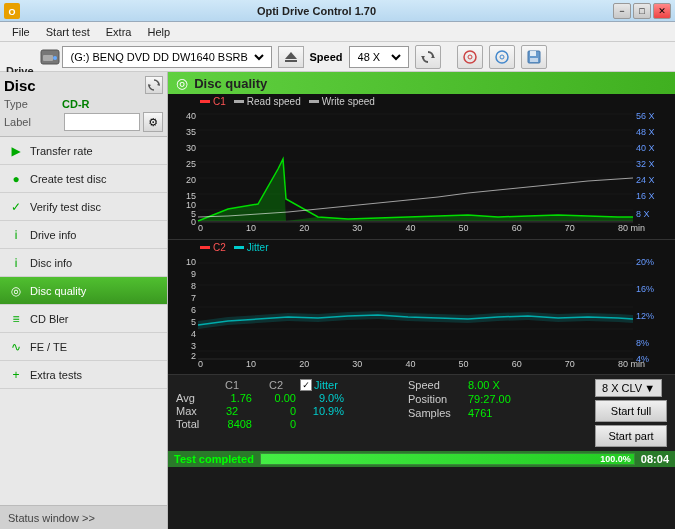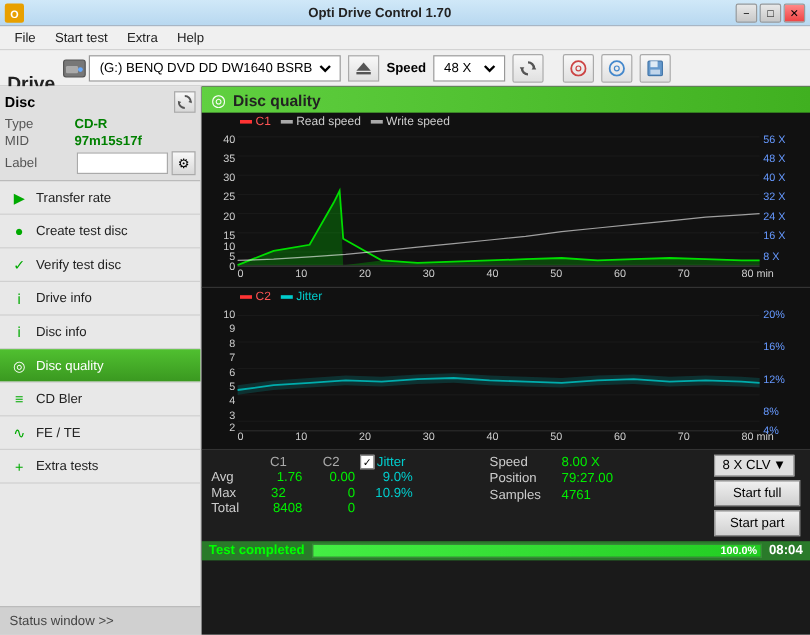--- a/index.html
+++ b/index.html
@@ -60,21 +60,21 @@
     
     .drive-bar {
       background: #f0f0f0;
       height: 30px;
       display: flex;
       align-items: center;
       padding: 0 6px;
       border-bottom: 1px solid #ccc;
       gap: 6px;
     }
-    .drive-label { font-size: 16px; font-weight: bold; color: #222; margin-top: 28px; }
+    .drive-label { font-size: 11px; font-weight: bold; color: #222; margin-top: 28px; }
     .drive-select {
       display: flex; align-items: center;
       background: white;
       border: 1px solid #999;
       height: 22px;
       padding: 0 4px;
       font-size: 11px;
       gap: 4px;
     }
     .drive-select select {
@@ -127,21 +127,21 @@
     }
     .disc-panel {
       background: #e0e0e0;
       border-bottom: 1px solid #bbb;
       padding: 4px;
     }
     .disc-header {
       display: flex; justify-content: space-between; align-items: center;
       margin-bottom: 4px;
     }
-    .disc-header-label { font-weight: bold; font-size: 12px; }
+    .disc-header-label { font-weight: bold; font-size: 15px; }
     .disc-icon-btn {
       width: 18px; height: 18px;
       background: linear-gradient(to bottom, #f8f8f8, #d8d8d8);
       border: 1px solid #aaa;
       display: flex; align-items: center; justify-content: center;
       font-size: 9px; cursor: pointer;
     }
     .disc-row { display: flex; margin-bottom: 2px; font-size: 11px; }
     .disc-row-label { width: 58px; color: #555; }
     .disc-row-value { color: #008000; font-weight: bold; }
@@ -308,24 +308,20 @@
               <polygon points="11,4 12,7 9,6" fill="#555"></polygon>
               <path d="M6 11 A5 5 0 0 1 1 6" stroke="#555" stroke-width="1.5" fill="none"></path>
               <polygon points="1,8 0,5 3,6" fill="#555"></polygon>
             </svg>
         </div>
       </div>
       <div class="disc-row">
         <span class="disc-row-label">Type</span>
         <span class="disc-row-value">CD-R</span>
       </div>
-      <div class="disc-row">
-        <span class="disc-row-label">MID</span>
-        <span class="disc-row-value">97m15s17f</span>
-      </div>
       <div class="label-input-row">
         <span class="disc-row-label">Label</span>
         <input class="label-input" type="text" style="">
         <div class="label-settings-btn">⚙</div>
       </div>
     </div>
 
     <div class="sidebar-nav">
       <div class="nav-item">
         <span class="nav-icon green">▶</span>

